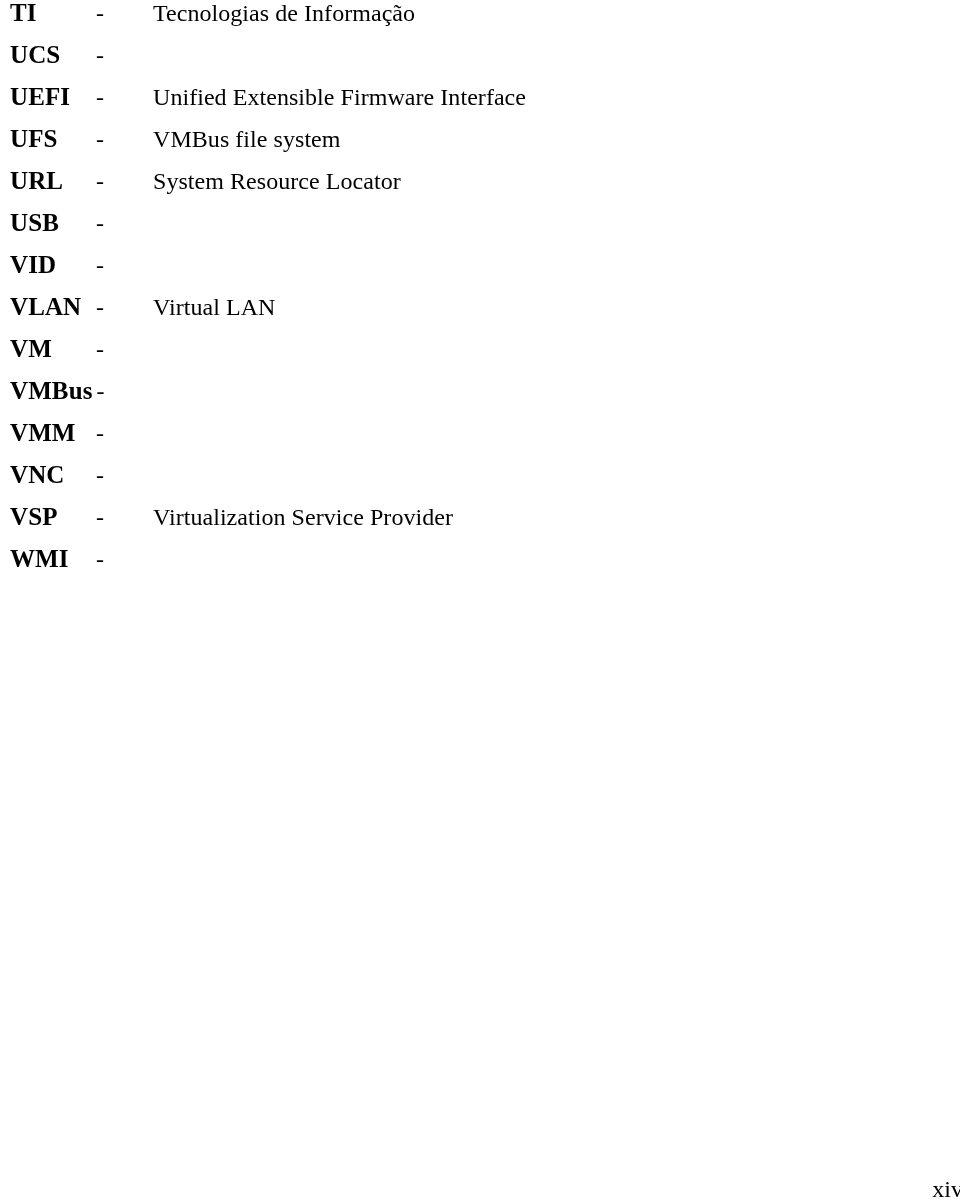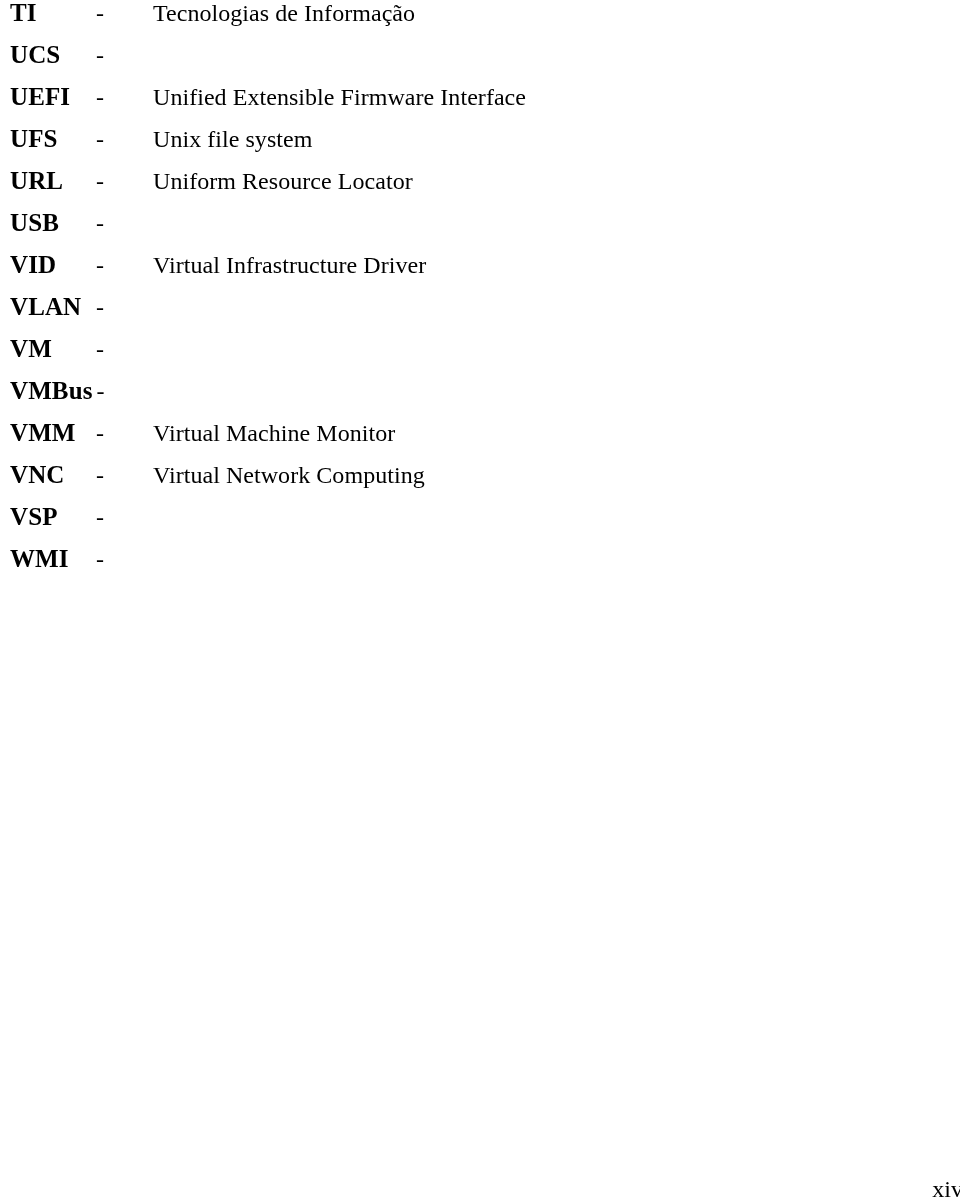--- a/index.html
+++ b/index.html
@@ -98,70 +98,69 @@
 
     <div class="abbrev-row">
       <span class="abbrev-term">UEFI</span>
       <span class="abbrev-sep">-</span>
       <span class="abbrev-def">Unified Extensible Firmware Interface</span>
     </div>
 
     <div class="abbrev-row">
       <span class="abbrev-term">UFS</span>
       <span class="abbrev-sep">-</span>
-      <span class="abbrev-def">Unix file system</span>
+      <span class="abbrev-def">VMBus file system</span>
     </div>
 
     <div class="abbrev-row">
       <span class="abbrev-term">URL</span>
       <span class="abbrev-sep">-</span>
-      <span class="abbrev-def">Uniform Resource Locator</span>
+      <span class="abbrev-def">System Resource Locator</span>
     </div>
 
     <div class="abbrev-row">
       <span class="abbrev-term">USB</span>
       <span class="abbrev-sep">-</span>
     </div>
 
     <div class="abbrev-row">
       <span class="abbrev-term">VID</span>
       <span class="abbrev-sep">-</span>
-      <span class="abbrev-def">Virtual Infrastructure Driver</span>
     </div>
 
     <div class="abbrev-row">
       <span class="abbrev-term">VLAN</span>
       <span class="abbrev-sep">-</span>
+      <span class="abbrev-def">Virtual LAN</span>
     </div>
 
     <div class="abbrev-row">
       <span class="abbrev-term">VM</span>
       <span class="abbrev-sep">-</span>
     </div>
 
     <div class="abbrev-row">
       <span class="abbrev-term">VMBus</span>
       <span class="abbrev-sep">-</span>
     </div>
 
     <div class="abbrev-row">
       <span class="abbrev-term">VMM</span>
       <span class="abbrev-sep">-</span>
-      <span class="abbrev-def">Virtual Machine Monitor</span>
     </div>
 
     <div class="abbrev-row">
       <span class="abbrev-term">VNC</span>
       <span class="abbrev-sep">-</span>
-      <span class="abbrev-def">Virtual Network Computing</span>
     </div>
 
     <div class="abbrev-row">
       <span class="abbrev-term">VSP</span>
       <span class="abbrev-sep">-</span>
+      <span class="abbrev-def">Virtualization Service Provider</span>
     </div>
 
     <div class="abbrev-row">
       <span class="abbrev-term">WMI</span>
       <span class="abbrev-sep">-</span>
     </div>
 
   </div>
 
   <div class="page-number">xiv</div>

